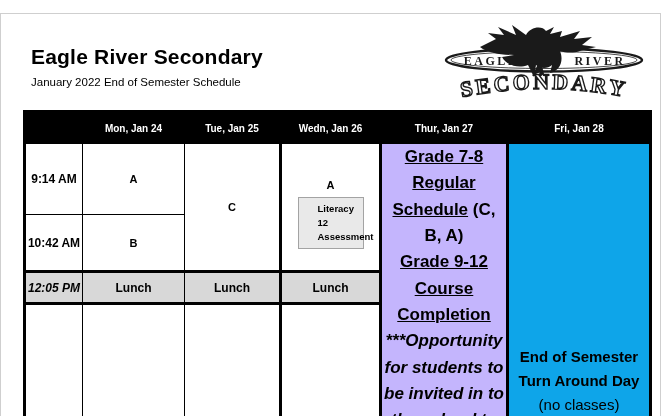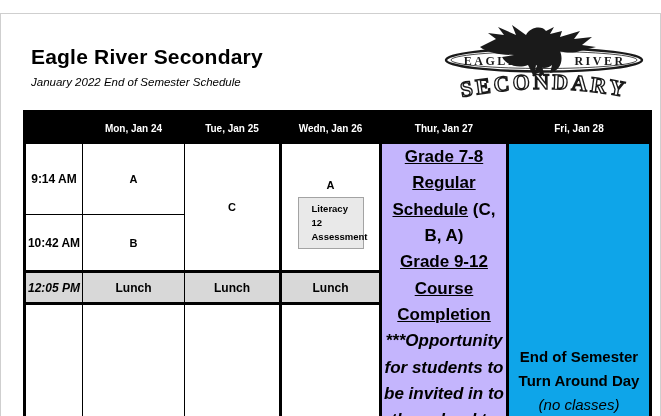--- a/index.html
+++ b/index.html
@@ -10,21 +10,21 @@
     overflow:hidden; border:1px solid #cfcfcf;margin-top:13px;
   }
 
   
   .title {
     position:absolute; left:30px; top:31px;
     font-size:21px; font-weight:bold; color:#000; letter-spacing:0.2px;
   }
   .subtitle {
     position:absolute; left:30px; top:62px;
-    font-size:11.5px; color:#000;font-style:italic;
+    font-size:11.5px; color:#000;
   }
   .logo { position:absolute; right:14px; top:6px; width:204px; height:86px; }
 
   
   .version {
     position:absolute; right:40px; top:377px;
     font-size:9px; font-weight:bold; color:#000;
   }
 
   
@@ -54,34 +54,34 @@
   .br3 { border-right:3px solid #000 !important; }
 
   
   .wedn-wrap {
     height:100%; display:flex; flex-direction:column; align-items:center;
     justify-content:center; padding-top:14px; gap:6px;
   }
   .assess-box {
     width:66px; background:#e9e9e9; border:1px solid #a3a3a3;
     font-size:9.5px; font-weight:bold; line-height:1.5; text-align:left;
-    padding:4px 13px; color:#000;
+    padding:4px 19px; color:#000;
   }
 
   
   td.thur {
     background:#c4b5fd; vertical-align:top;
     font-size:17px; font-weight:bold; line-height:1.55; padding:7px 5px;
   }
   td.thur .u { text-decoration:underline; }
   td.thur .note { font-style:italic; }
 
   
   td.fri { background:#0ea5e9; font-size:15px; font-weight:bold; line-height:1.6; }
-  td.fri .noclass { font-style:italic; font-weight:normal; }
+  td.fri .noclass { font-weight:normal; }
 </style>
 </head>
 <body>
 
 <div class="page">
 
   <div class="title">Eagle River Secondary</div>
   <div class="subtitle">January 2022 End of Semester Schedule</div>
 
   <svg class="logo" viewBox="0 0 204 86">

